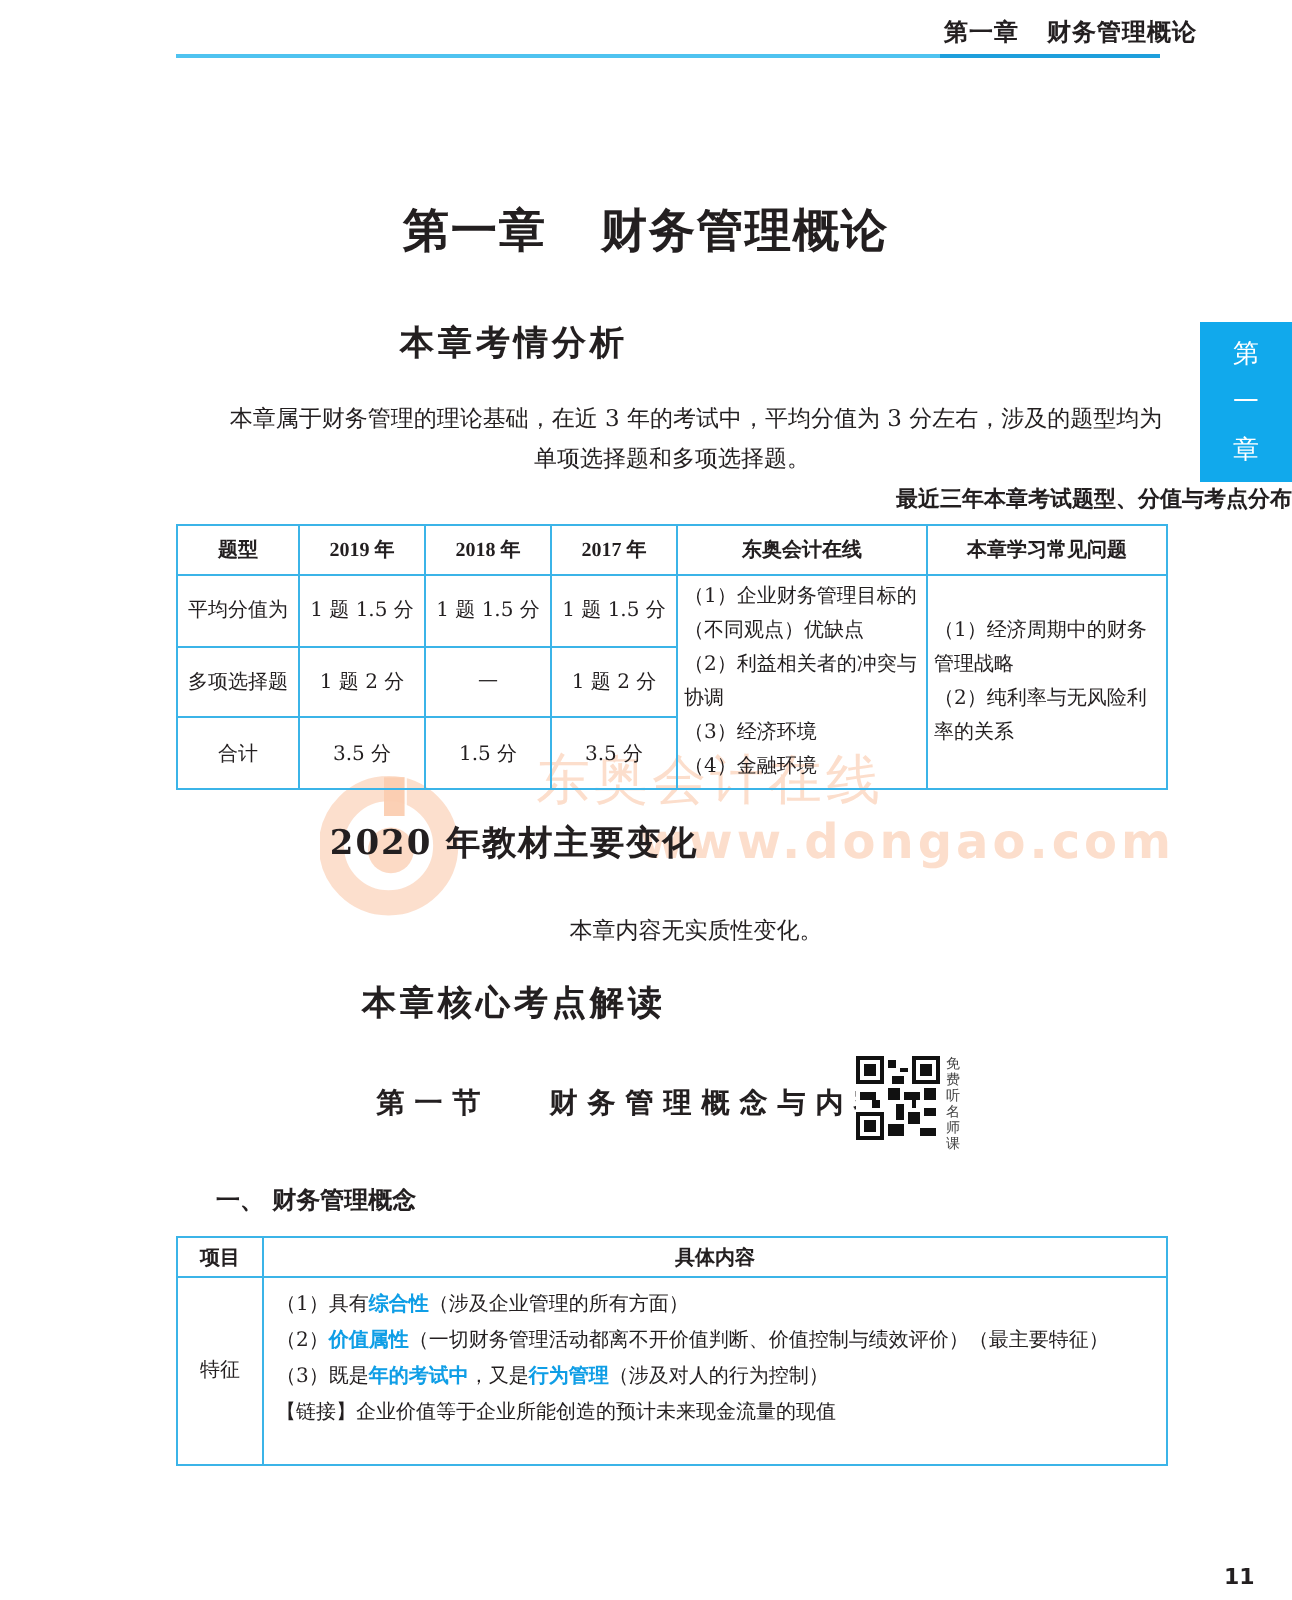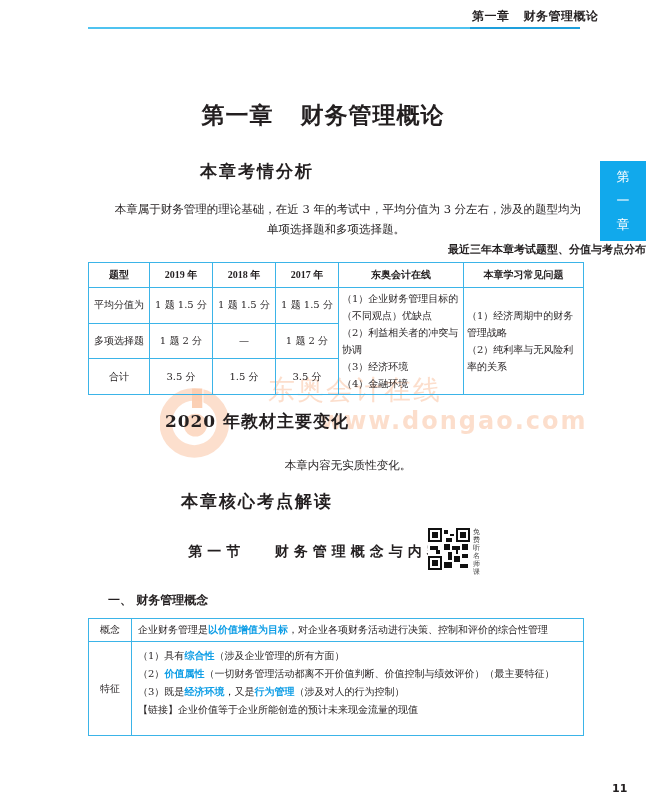--- a/index.html
+++ b/index.html
@@ -145,29 +145,29 @@
     <rect x="16" y="18" width="4" height="2" fill="#111"></rect>
   <rect x="4" y="11" width="2" height="2" fill="#111"></rect>
     <rect x="14" y="11" width="1" height="2" fill="#111"></rect>
 </svg>
 <div class="qr-label">免费听名师课</div>
 
 <div class="sub-heading">一、 财务管理概念</div>
 
 <table class="t2">
   <tbody>
-  <tr>
-    <td class="lab">概念</td>
-    <td><span>企业财务管理是</span><span class="hl">以价值增值为目标</span><span>，对企业各项财务活动进行决策、控制和评价的综合性管理</span></td>
+      <tr>
+    <th style="width:38px">项目</th>
+    <th>具体内容</th>
   </tr>
   <tr>
     <td class="lab">特征</td>
     <td style="padding-top:5px;padding-bottom:16px;">
       <div><span>（1）具有</span><span class="hl">综合性</span><span>（涉及企业管理的所有方面）</span></div>
       <div><span>（2）</span><span class="hl">价值属性</span><span>（一切财务管理活动都离不开价值判断、价值控制与绩效评价）（最主要特征）</span></div>
-      <div><span>（3）既是</span><span class="hl">经济环境</span><span>，又是</span><span class="hl">行为管理</span><span>（涉及对人的行为控制）</span></div>
+      <div><span>（3）既是</span><span class="hl">年的考试中</span><span>，又是</span><span class="hl">行为管理</span><span>（涉及对人的行为控制）</span></div>
       <div>【链接】企业价值等于企业所能创造的预计未来现金流量的现值</div>
     </td>
   </tr>
 </tbody>
   </table>
 
 <div class="page-num">11</div>
 
 </body></html>

